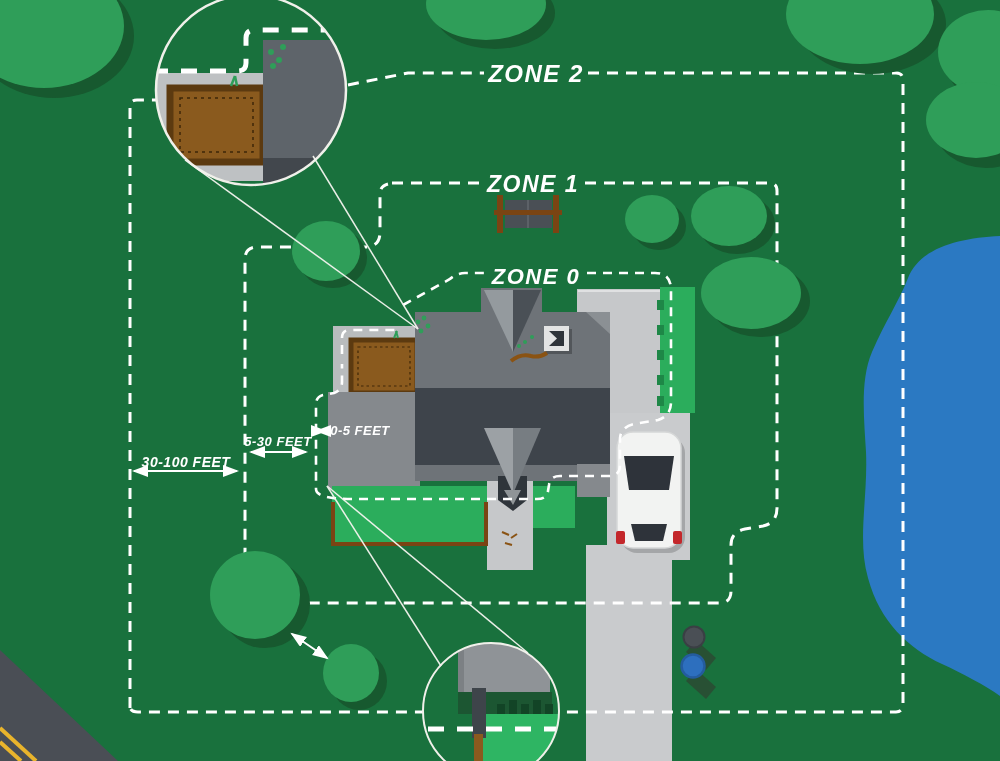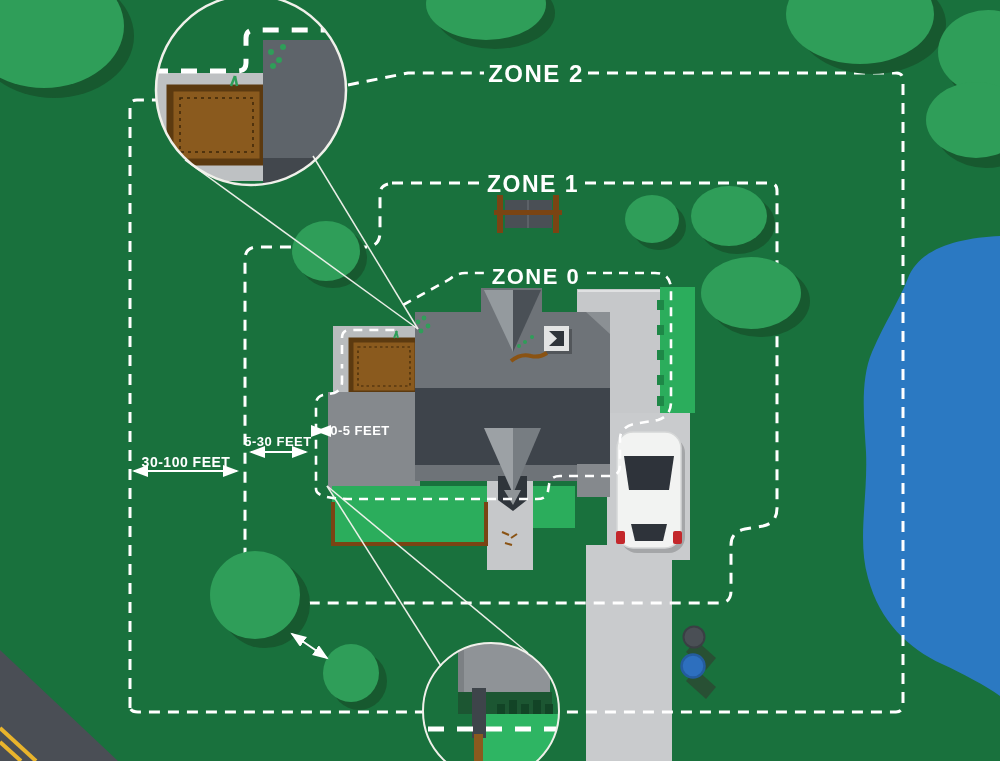--- a/index.html
+++ b/index.html
@@ -1,17 +1,17 @@
 <!DOCTYPE html>
 <html><head>
 <meta charset="utf-8">
 <style>
   html,body{margin:0;padding:0;background:#0e3d22;}
   #stage{position:relative;width:1000px;height:761px;overflow:hidden;
-         font-family:"Liberation Sans",sans-serif;}
+         font-family:"Liberation Sans",sans-serif;font-style:italic;}
   svg{display:block}
   text{font-family:"Liberation Sans",sans-serif;font-weight:bold;fill:#ffffff;}
   .zone-label{letter-spacing:1.5px;}
   .dist-label{letter-spacing:0.5px;}
 </style>
 </head>
 <body>
 
 <div id="stage">
 <svg width="1000" height="761" viewBox="0 0 1000 761">

